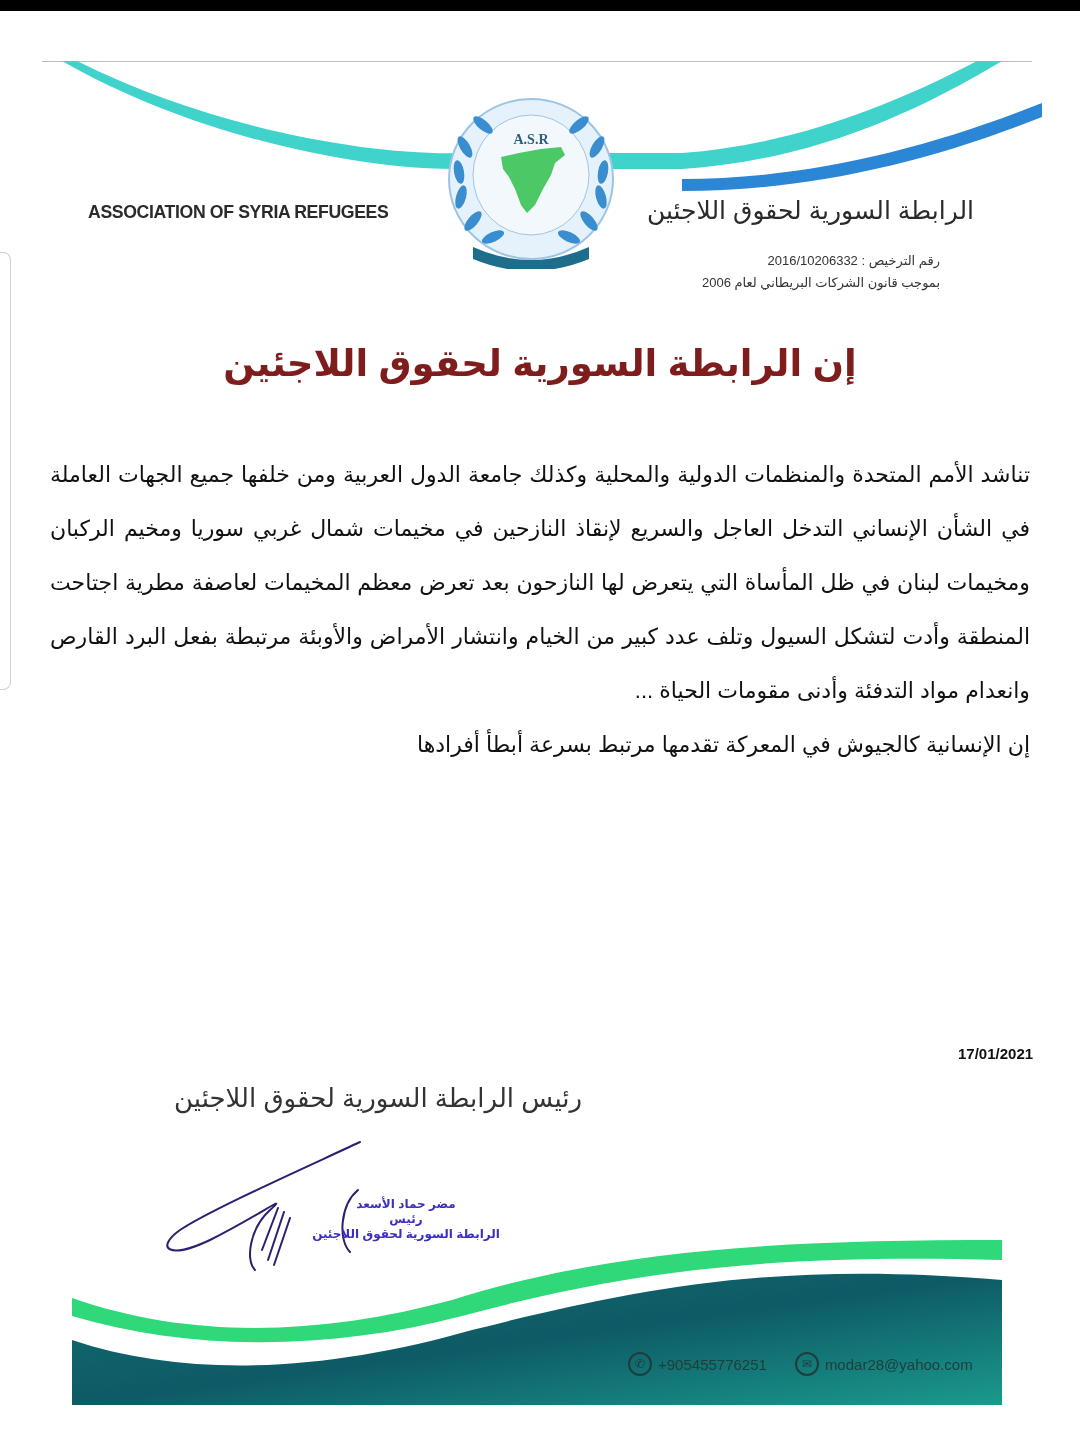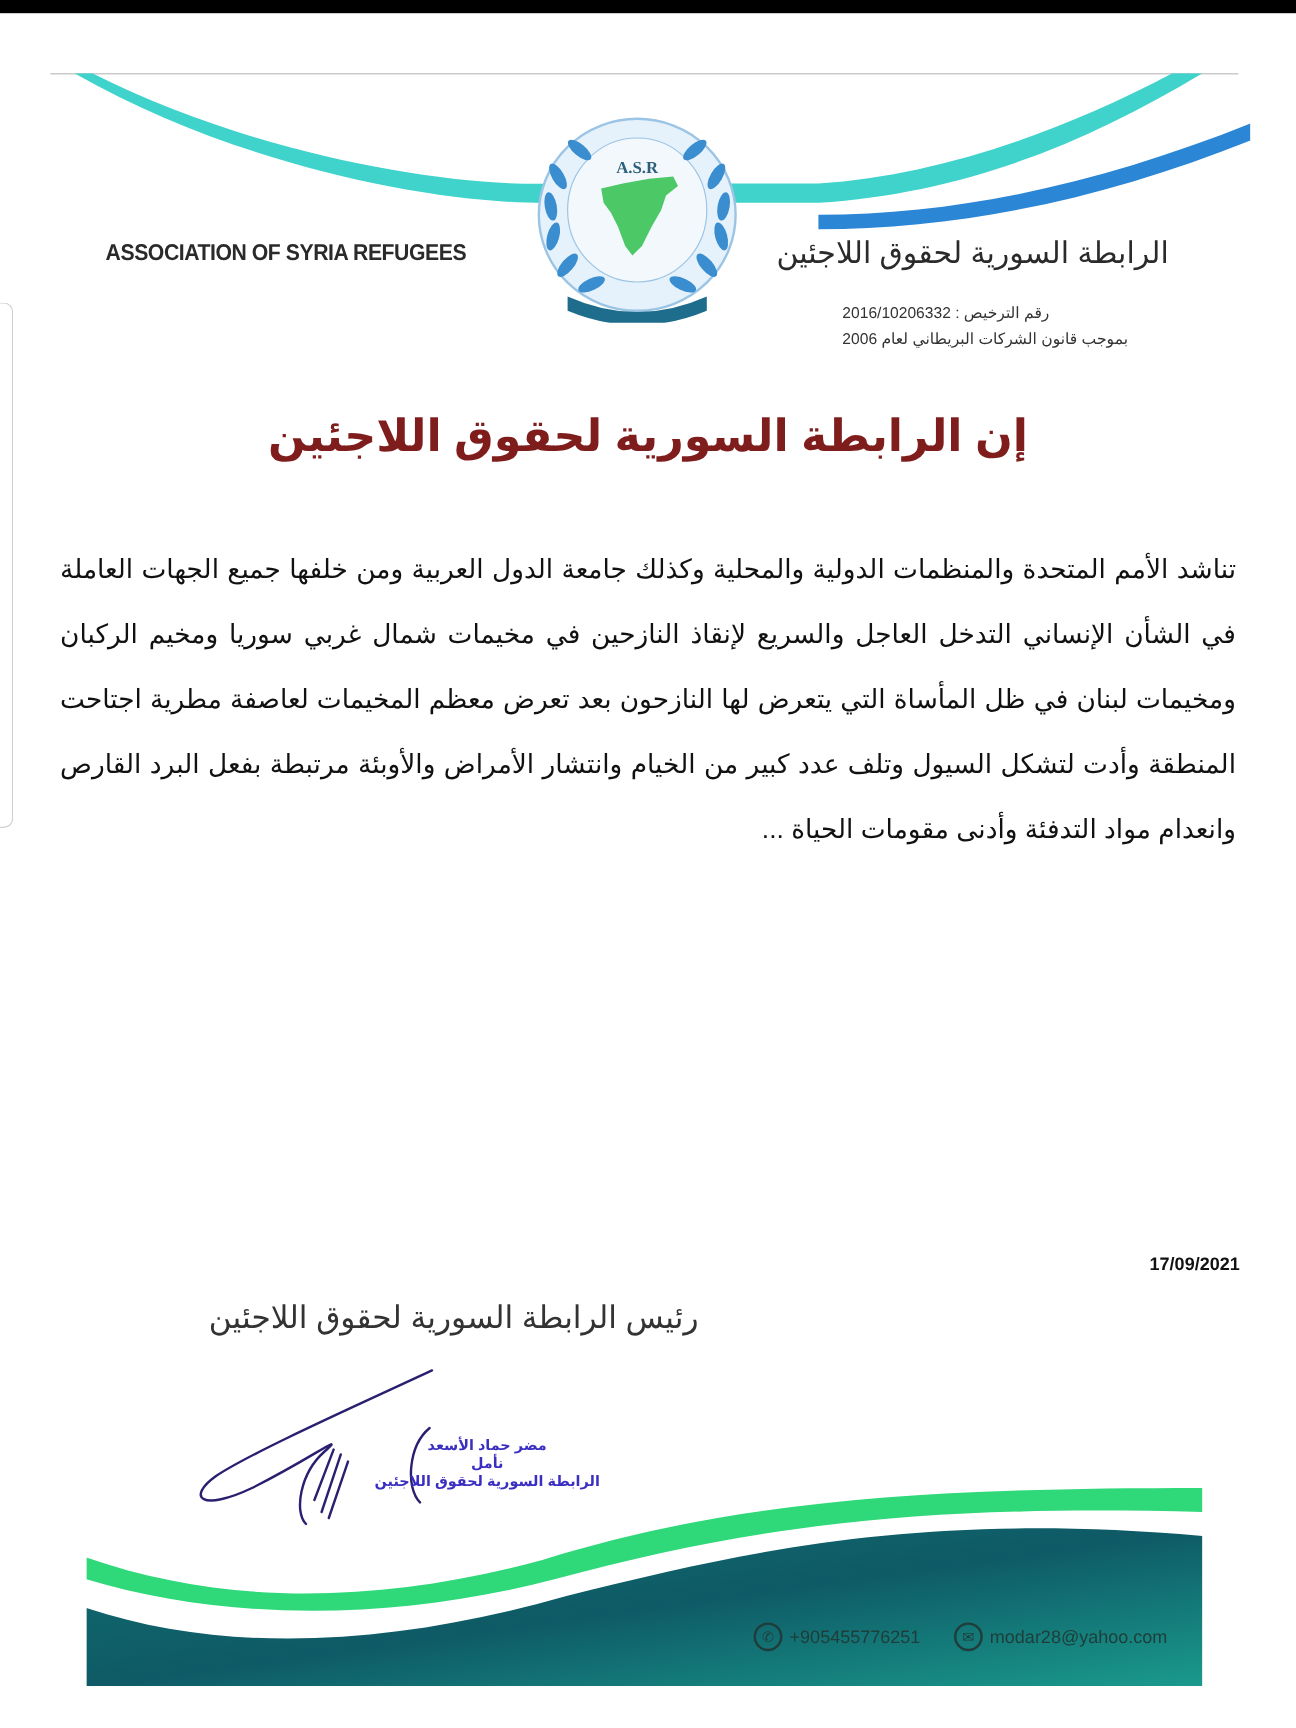--- a/index.html
+++ b/index.html
@@ -16,21 +16,21 @@
     svg.header-swoosh { position:absolute; left:42px; top:61px; }
     .logo { position:absolute; left:443px; top:97px; width:176px; height:172px; }
     .en-name {
       position:absolute; left:88px; top:201px; font-size:19px; font-weight:bold;
       letter-spacing:-0.4px; color:#2a2a2a; white-space:nowrap; transform:scaleX(0.93); transform-origin:left;
     }
     .ar-name {
       position:absolute; right:106px; top:196px; font-size:25px; color:#2a2a2a; direction:rtl; white-space:nowrap;
     }
     .license {
-      position:absolute; right:140px; top:250px; font-size:13px; color:#333; direction:rtl; text-align:left; line-height:22px;
+      position:absolute; right:140px; top:250px; font-size:13px; color:#333; direction:rtl; text-align:right; line-height:22px;
     }
     .title {
       position:absolute; left:0; right:0; top:342px; text-align:center; font-size:37px; font-weight:bold; direction:rtl; color:#7f1d1d;
     }
     .body-text {
       position:absolute; left:50px; right:50px; top:448px; direction:rtl; text-align:justify; text-align-last:right;
       font-size:22px; line-height:54px; color:#111;
     }
     .body-text p { margin:0; }
     .p1 { height:270px; }
@@ -88,31 +88,32 @@
 <div class="ar-name">الرابطة السورية لحقوق اللاجئين</div>
 <div class="license">
   <div>رقم الترخيص : 2016/10206332</div>
   <div>بموجب قانون الشركات البريطاني لعام 2006</div>
 </div>
 
 <div class="title">إن الرابطة السورية لحقوق اللاجئين</div>
 
 <div class="body-text">
   <p class="p1">تناشد الأمم المتحدة والمنظمات الدولية والمحلية وكذلك جامعة الدول العربية ومن خلفها جميع الجهات العاملة في الشأن الإنساني التدخل العاجل والسريع لإنقاذ النازحين في مخيمات شمال غربي سوريا ومخيم الركبان ومخيمات لبنان في ظل المأساة التي يتعرض لها النازحون بعد تعرض معظم المخيمات لعاصفة مطرية اجتاحت المنطقة وأدت لتشكل السيول وتلف عدد كبير من الخيام وانتشار الأمراض والأوبئة مرتبطة بفعل البرد القارص وانعدام مواد التدفئة وأدنى مقومات الحياة ...</p>
+  <p class="p2">إن الإنسانية كالجيوش في المعركة تقدمها مرتبط بسرعة أبطأ أفرادها</p>
 </div>
 
-<div class="date">17/09/2021</div>
+<div class="date">17/01/2021</div>
 <div class="sign-title">رئيس الرابطة السورية لحقوق اللاجئين</div>
 
 <svg class="signature" width="300" height="180" viewBox="0 0 300 180">
   <path d="M210 42 C150 70 60 110 30 130 C5 148 18 160 60 140 C110 115 140 92 120 110 C100 128 95 160 105 170 M112 150 L128 108 M118 160 L134 112 M124 165 L140 118 M208 90 C190 105 188 140 200 152" fill="none" stroke="#2a2070" stroke-width="2" stroke-linecap="round"></path>
 </svg>
 <div class="stamp">
   <div>مضر حماد الأسعد</div>
-  <div>نأمل</div>
+  <div>رئيس</div>
   <div>الرابطة السورية لحقوق اللاجئين</div>
 </div>
 
 <svg class="footer-wave" width="930" height="185" viewBox="0 0 930 185">
   <defs>
     <linearGradient id="fg" x1="0" y1="0" x2="1" y2="1">
       <stop offset="0" stop-color="#126e70"></stop>
       <stop offset="0.5" stop-color="#0e5a66"></stop>
       <stop offset="1" stop-color="#1a9a8c"></stop>
     </linearGradient>

